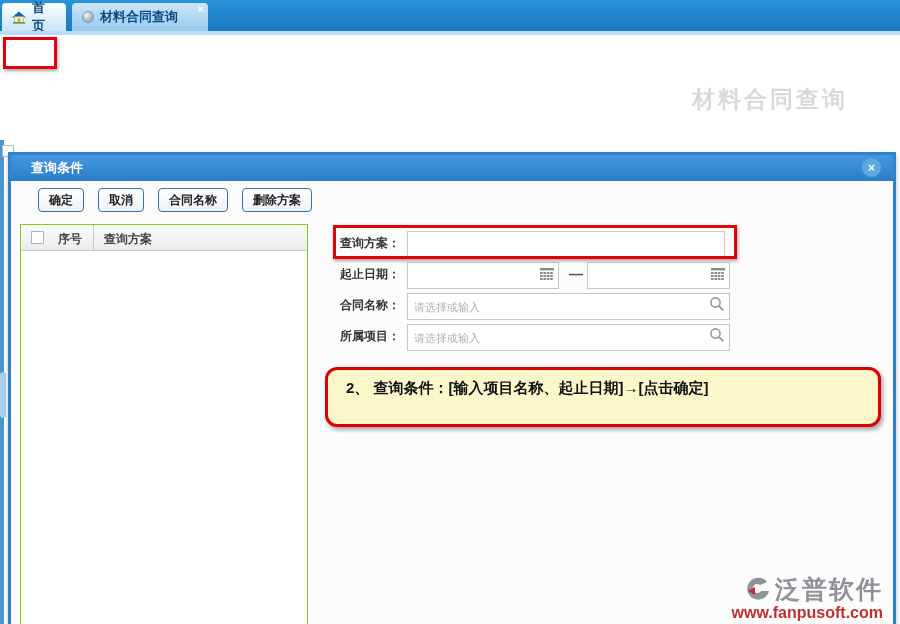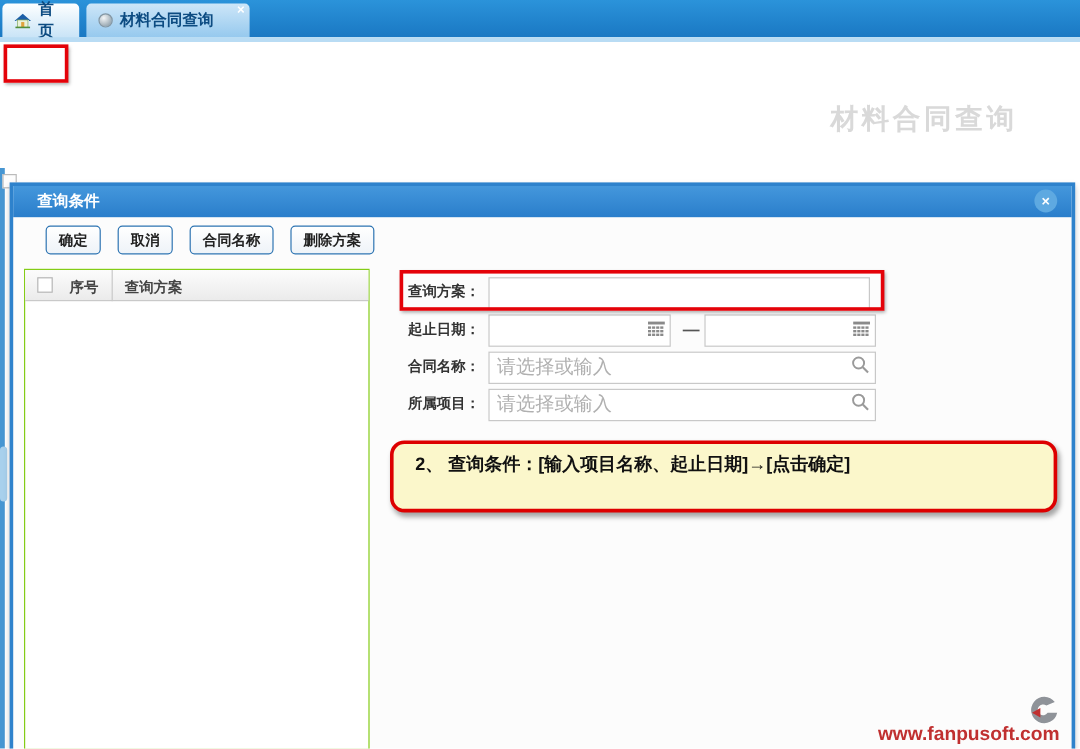--- a/index.html
+++ b/index.html
@@ -67,21 +67,21 @@
                border-bottom:1px solid #c9c9c9; font-size:12px; font-weight:bold; color:#444; }
   .plan-head .cb { position:absolute; left:10px; top:6px; width:13px; height:13px;
                    border:1px solid #b5b5b5; background:#fff; }
   .col-idx { position:absolute; left:37px; top:6px; }
   .col-div { position:absolute; left:72px; top:0; width:1px; height:26px; background:#c9c9c9; }
   .col-plan { position:absolute; left:83px; top:6px; }
 
   
   .frm-label { position:absolute; font-size:12px; font-weight:bold; color:#333; z-index:5; }
   .frm-input { position:absolute; height:27px; border:1px solid #c8c8c8; background:#fff;
-               font-size:16px; color:#333; padding:0 24px 0 6px; z-index:5;
+               font-size:11px; color:#333; padding:0 24px 0 6px; z-index:5;
                font-family:"Liberation Sans","DejaVu Sans",sans-serif; }
   .frm-input::placeholder { color:#b0b0b0; }
   .ico-btn { position:absolute; width:16px; height:16px; z-index:6; cursor:pointer; }
   .dash { position:absolute; font-size:14px; font-weight:bold; color:#555; z-index:5; }
 
   
   .note { position:absolute; left:314px; top:212px; width:556px; height:60px;
           background:#fbf7cb; border:3px solid #dd0000; border-radius:12px;
           box-shadow:2px 3px 4px rgba(0,0,0,.35);
           padding:7px 0 0 18px; z-index:8; }
@@ -208,18 +208,19 @@
     <div class="note">
       <div>2、 查询条件：[输入项目名称、起止日期]→[点击确定]</div>
     </div>
 
     <div class="brand">
       <div class="brand-row">
         <svg width="26" height="26" viewBox="0 0 26 26">
           <path d="M22 5 A11 11 0 1 0 24 14 L16 14 A4.5 4.5 0 1 1 15 8 Z" fill="#8f9399"></path>
           <path d="M3 14 L10 10 L10 18 Z" fill="#c03030"></path>
         </svg>
+        <span class="brand-name">泛普软件</span>
       </div>
       <div class="brand-url">www.fanpusoft.com</div>
     </div>
   </div>
 
 </div>
 
 </body></html>

